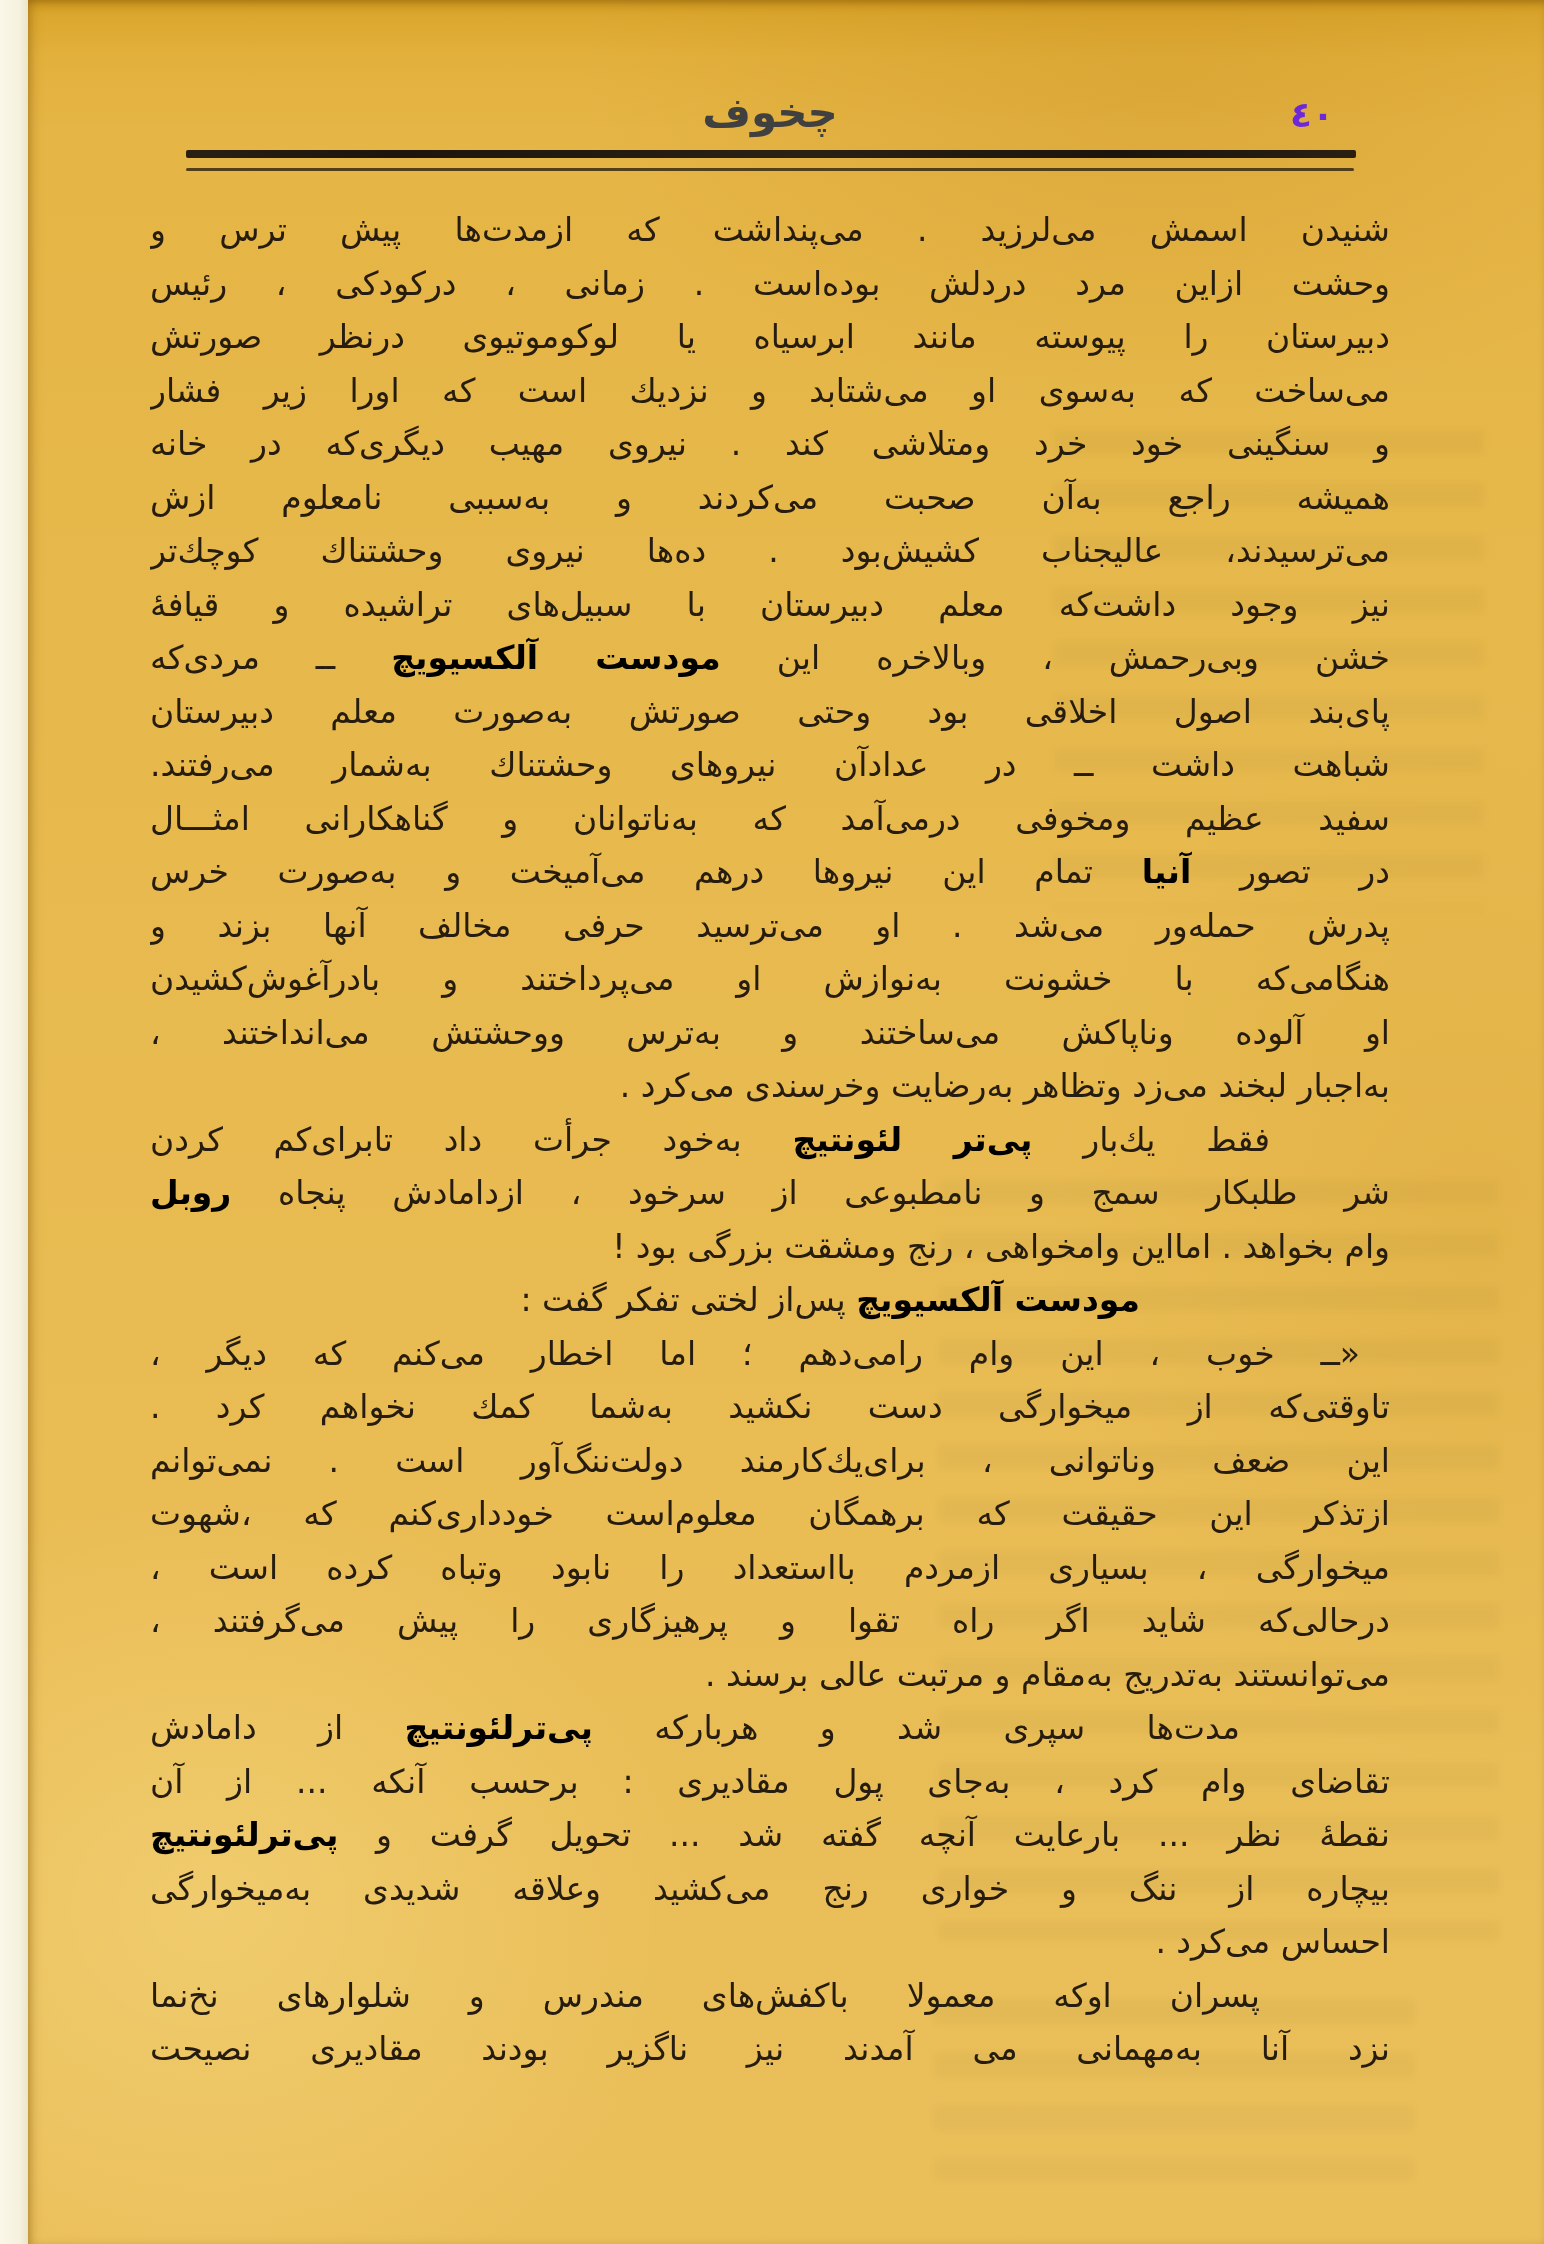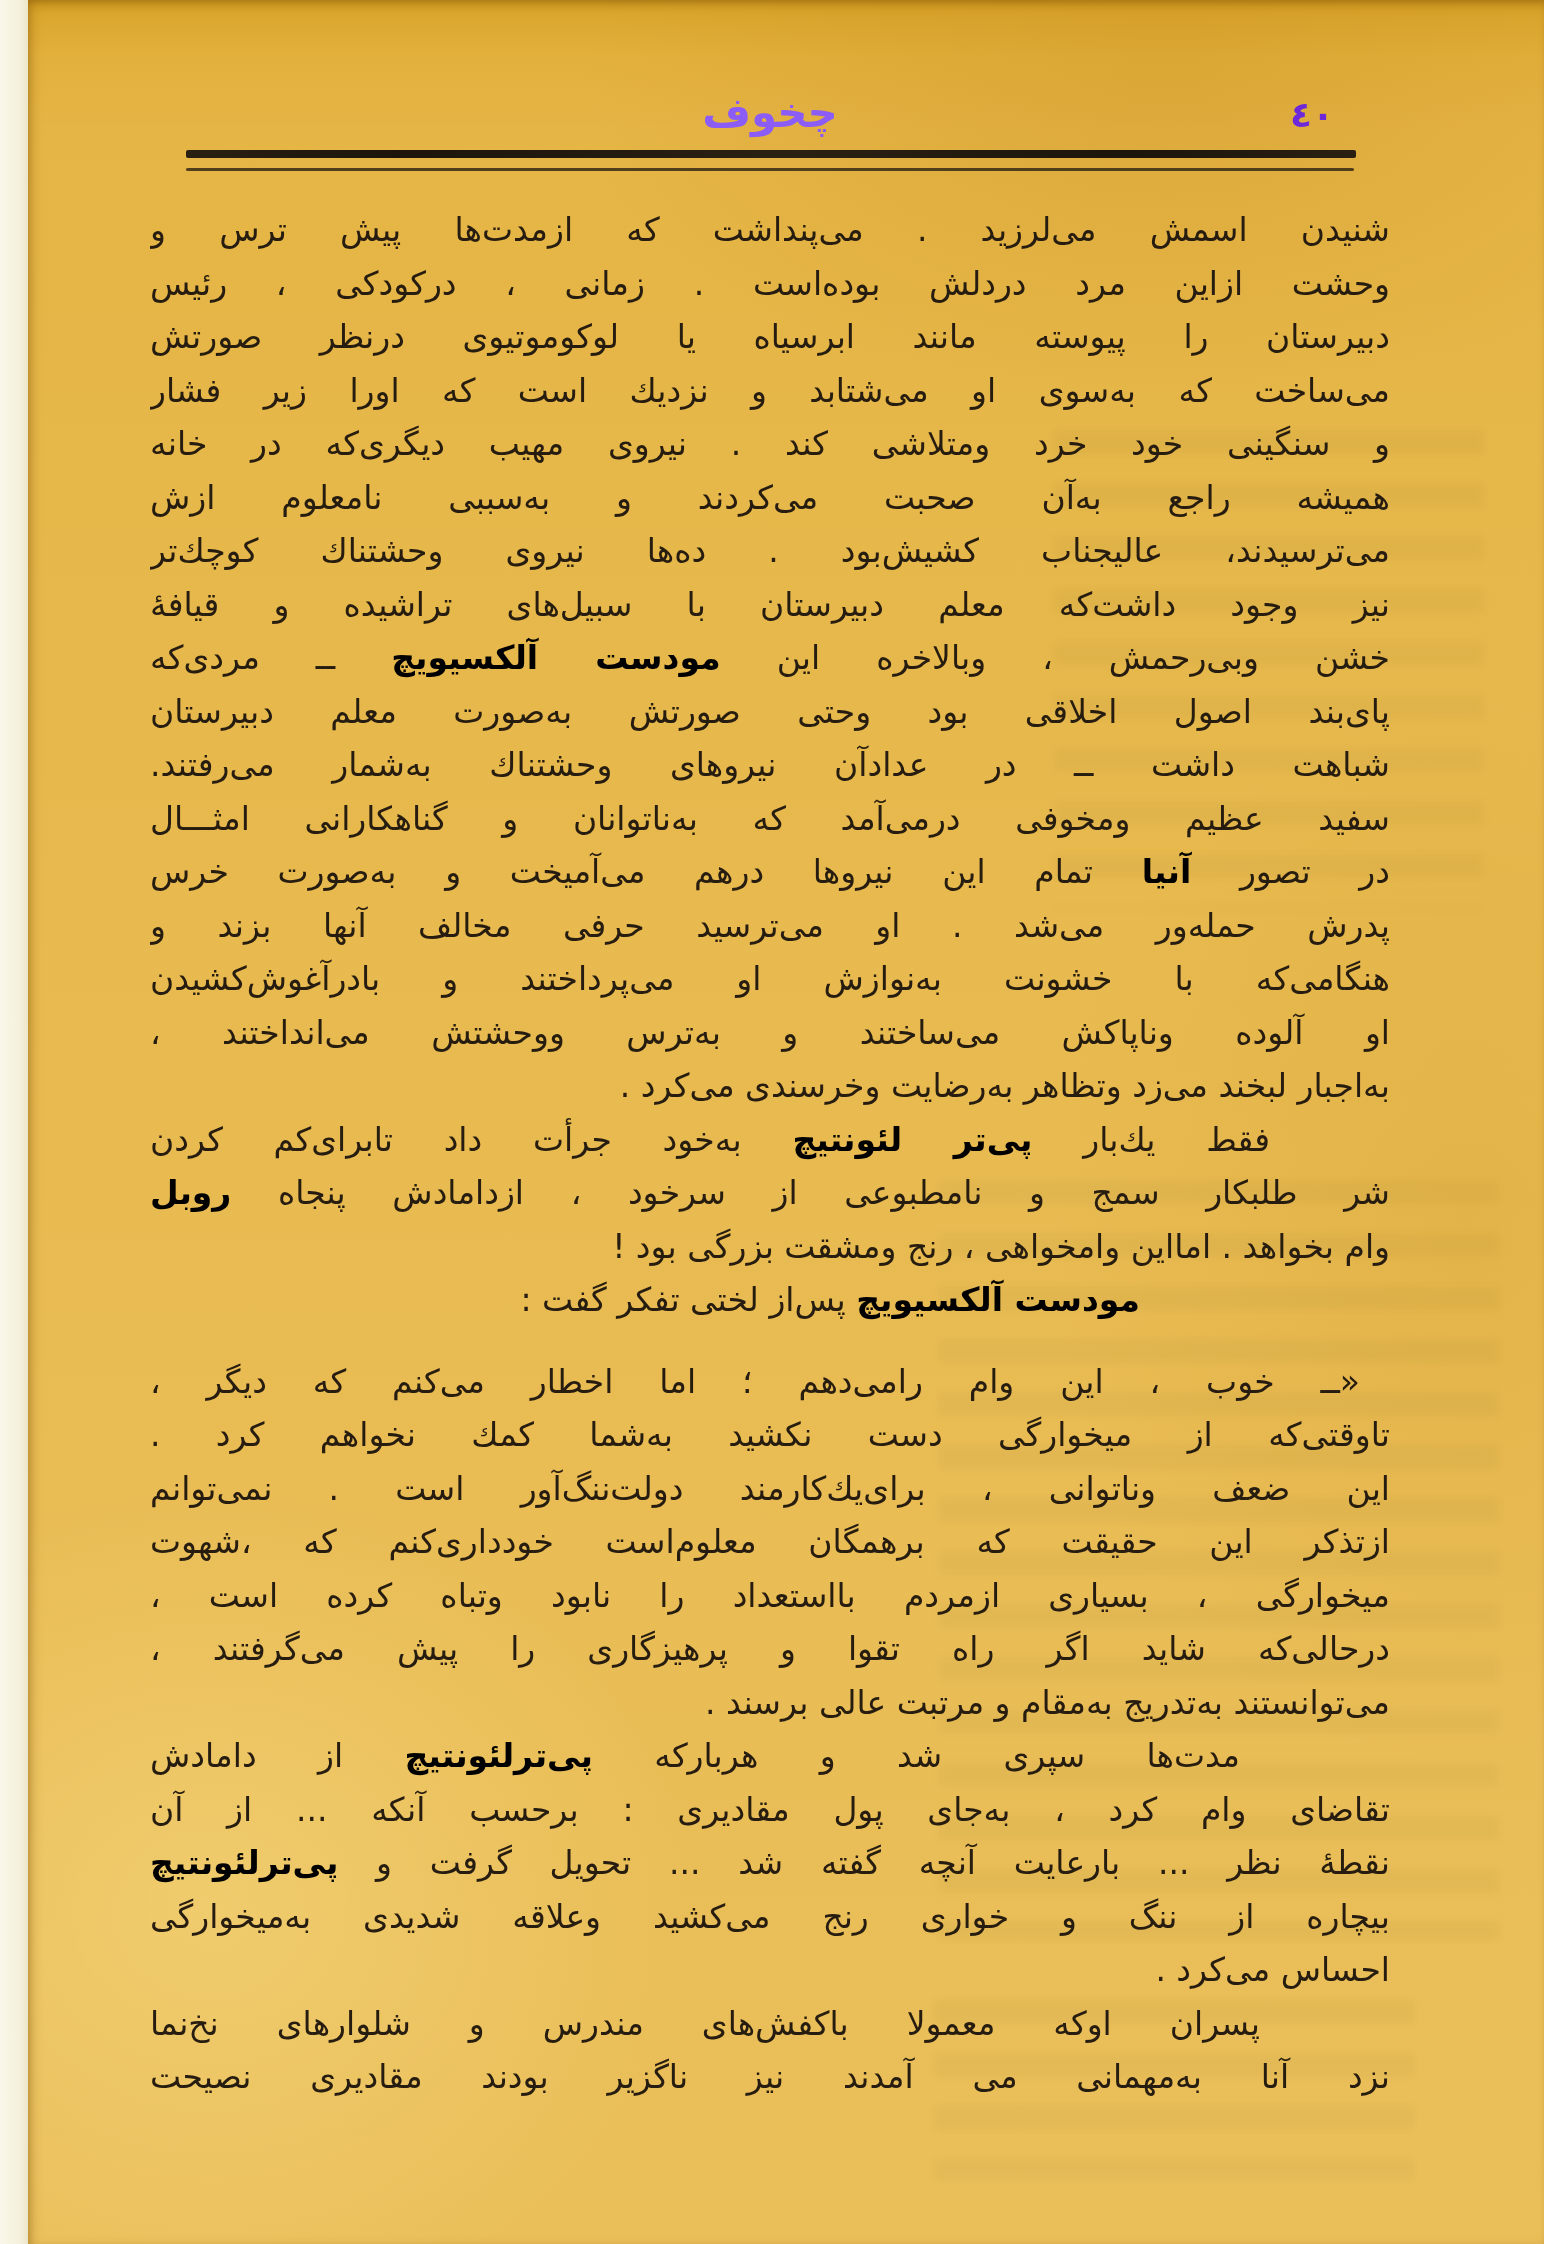--- a/index.html
+++ b/index.html
@@ -27,21 +27,21 @@
     background:repeating-linear-gradient(180deg,
       rgba(115,104,44,0.10) 0px, rgba(115,104,44,0.10) 24px,
       rgba(115,104,44,0.00) 24px, rgba(115,104,44,0.00) 53px);
   }
   .ghost.g1{ right:60px; top:430px;  width:430px; height:480px;}
   .ghost.g2{ right:45px; top:1180px; width:560px; height:760px;}
   .ghost.g3{ right:130px; top:2000px; width:480px; height:180px;}
 
   .header-title{
     position:absolute; left:186px; top:88px; width:1168px; height:56px;
-    text-align:center; font-size:42px; font-weight:bold; color:#8b5cf6;
+    text-align:center; font-size:42px; font-weight:bold; color:#404040;
     letter-spacing:1px;
   }
   .page-number{
     position:absolute; left:1290px; top:94px; width:80px; height:50px;
     font-size:36px; font-weight:bold; color:#6d28d9; text-align:left;
   }
   .rule-thick{
     position:absolute; left:186px; top:150px; width:1170px; height:8px;
     background:linear-gradient(90deg,#2a2012 0%,#1d150b 18%,#2b2113 52%,#1d150b 80%,#2a2012 100%);
     border-radius:2px;
@@ -92,21 +92,21 @@
       <div class="line just"><span>سفید عظیم ومخوفی درمی‌آمد كه به‌ناتوانان و گناهكارانی امثـــال</span></div>
       <div class="line just"><span>در تصور </span><span class="bold">آنیا</span><span> تمام این نیروها درهم می‌آمیخت و به‌صورت خرس</span></div>
       <div class="line just"><span>پدرش حمله‌ور می‌شد . او می‌ترسید حرفی مخالف آنها بزند و</span></div>
       <div class="line just"><span>هنگامی‌كه با خشونت به‌نوازش او می‌پرداختند و بادرآغوش‌كشیدن</span></div>
       <div class="line just"><span>او آلوده وناپاكش می‌ساختند و به‌ترس ووحشتش می‌انداختند ،</span></div>
       <div class="line"><span>به‌اجبار لبخند می‌زد وتظاهر به‌رضایت وخرسندی می‌كرد .</span></div>
       <div class="line just" style="padding-right: 120px;"><span>فقط یك‌بار </span><span class="bold">پی‌تر لئونتیچ</span><span> به‌خود جرأت داد تابرای‌كم كردن</span></div>
       <div class="line just"><span>شر طلبكار سمج و نامطبوعی از سرخود ، ازدامادش پنجاه </span><span class="bold">روبل</span></div>
       <div class="line"><span>وام بخواهد . امااین وامخواهی ، رنج ومشقت بزرگی بود !</span></div>
       <div class="line" style="padding-right: 250px;"><span class="bold">مودست آلكسیویچ</span><span> پس‌از لختی تفكر گفت :</span></div>
-      <div class="line just" style="padding-right: 30px; margin-top: 28px;"><span>«ــ خوب ، این وام رامی‌دهم ؛ اما اخطار می‌كنم كه دیگر ،</span></div>
+      <div class="line just" style="padding-right: 30px;"><span>«ــ خوب ، این وام رامی‌دهم ؛ اما اخطار می‌كنم كه دیگر ،</span></div>
       <div class="line just"><span>تاوقتی‌كه از میخوارگی دست نكشید به‌شما كمك نخواهم كرد .</span></div>
       <div class="line just"><span>این ضعف وناتوانی ، برای‌یك‌كارمند دولت‌ننگ‌آور است . نمی‌توانم</span></div>
       <div class="line just"><span>ازتذكر این حقیقت كه برهمگان معلوم‌است خودداری‌كنم كه ،شهوت</span></div>
       <div class="line just"><span>میخوارگی ، بسیاری ازمردم بااستعداد را نابود وتباه كرده است ،</span></div>
       <div class="line just"><span>درحالی‌كه شاید اگر راه تقوا و پرهیزگاری را پیش می‌گرفتند ،</span></div>
       <div class="line"><span>می‌توانستند به‌تدریج به‌مقام و مرتبت عالی برسند .</span></div>
       <div class="line just" style="padding-right: 150px;"><span>مدت‌ها سپری شد و هرباركه </span><span class="bold">پی‌ترلئونتیچ</span><span> از دامادش</span></div>
       <div class="line just"><span>تقاضای وام كرد ، به‌جای پول مقادیری : برحسب آنكه ... از آن</span></div>
       <div class="line just"><span>نقطهٔ نظر ... بارعایت آنچه گفته شد ... تحویل گرفت و </span><span class="bold">پی‌ترلئونتیچ</span></div>
       <div class="line just"><span>بیچاره از ننگ و خواری رنج می‌كشید وعلاقه شدیدی به‌میخوارگی</span></div>

